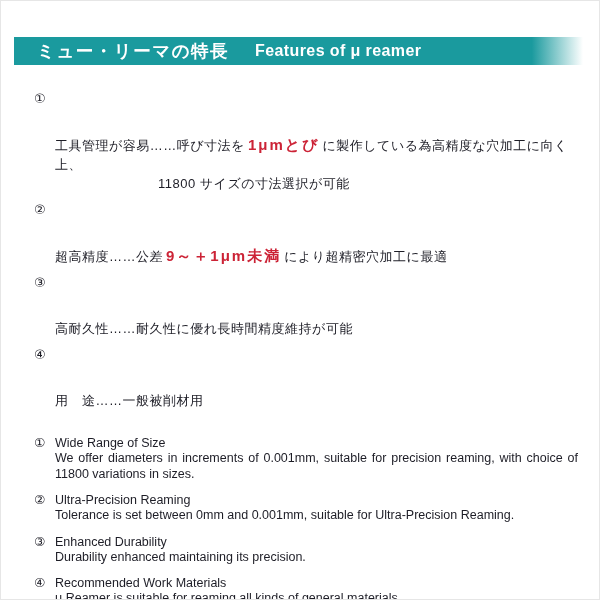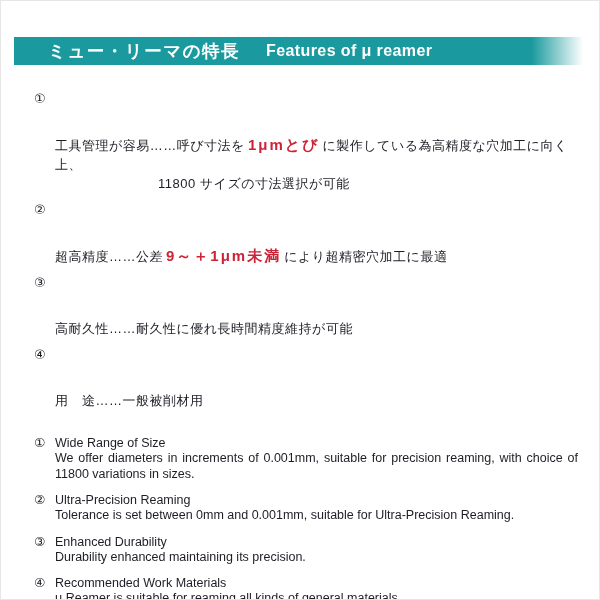--- a/index.html
+++ b/index.html
@@ -4,21 +4,21 @@
 <style>
   * { box-sizing: border-box; }
   html,body { margin:0; padding:0; background:#ffffff; }
   .page {
     width:600px; height:600px; background:#ffffff; overflow:hidden;
     border:1px solid #e6e6e6;
     font-family:"Liberation Sans","DejaVu Sans",sans-serif;
     color:#1d1d26;
   }
   .header {
-    height:28px; margin:36px 16px 0 13px; padding-left:34px;
+    height:28px; margin:36px 16px 0 13px; padding-left:23px;
     display:flex; align-items:center;
     background:linear-gradient(90deg,#1a9a9e 0%,#1a9a9e 91%,#ffffff 100%);
     color:#ffffff; white-space:nowrap;
   }
   .header .jp-title { font-size:17.5px; font-weight:bold; letter-spacing:1.5px; }
   .header .en-title { font-size:16px; font-weight:bold; margin-left:26px; letter-spacing:0.4px; }
 
   .jp-list { list-style:none; margin:24px 20px 0 33px; padding:0; font-size:13px; }
   .jp-list li { display:flex; margin-bottom:7px; line-height:19px; letter-spacing:0.5px; }
   .jp-list .num { width:21px; flex:none; }

